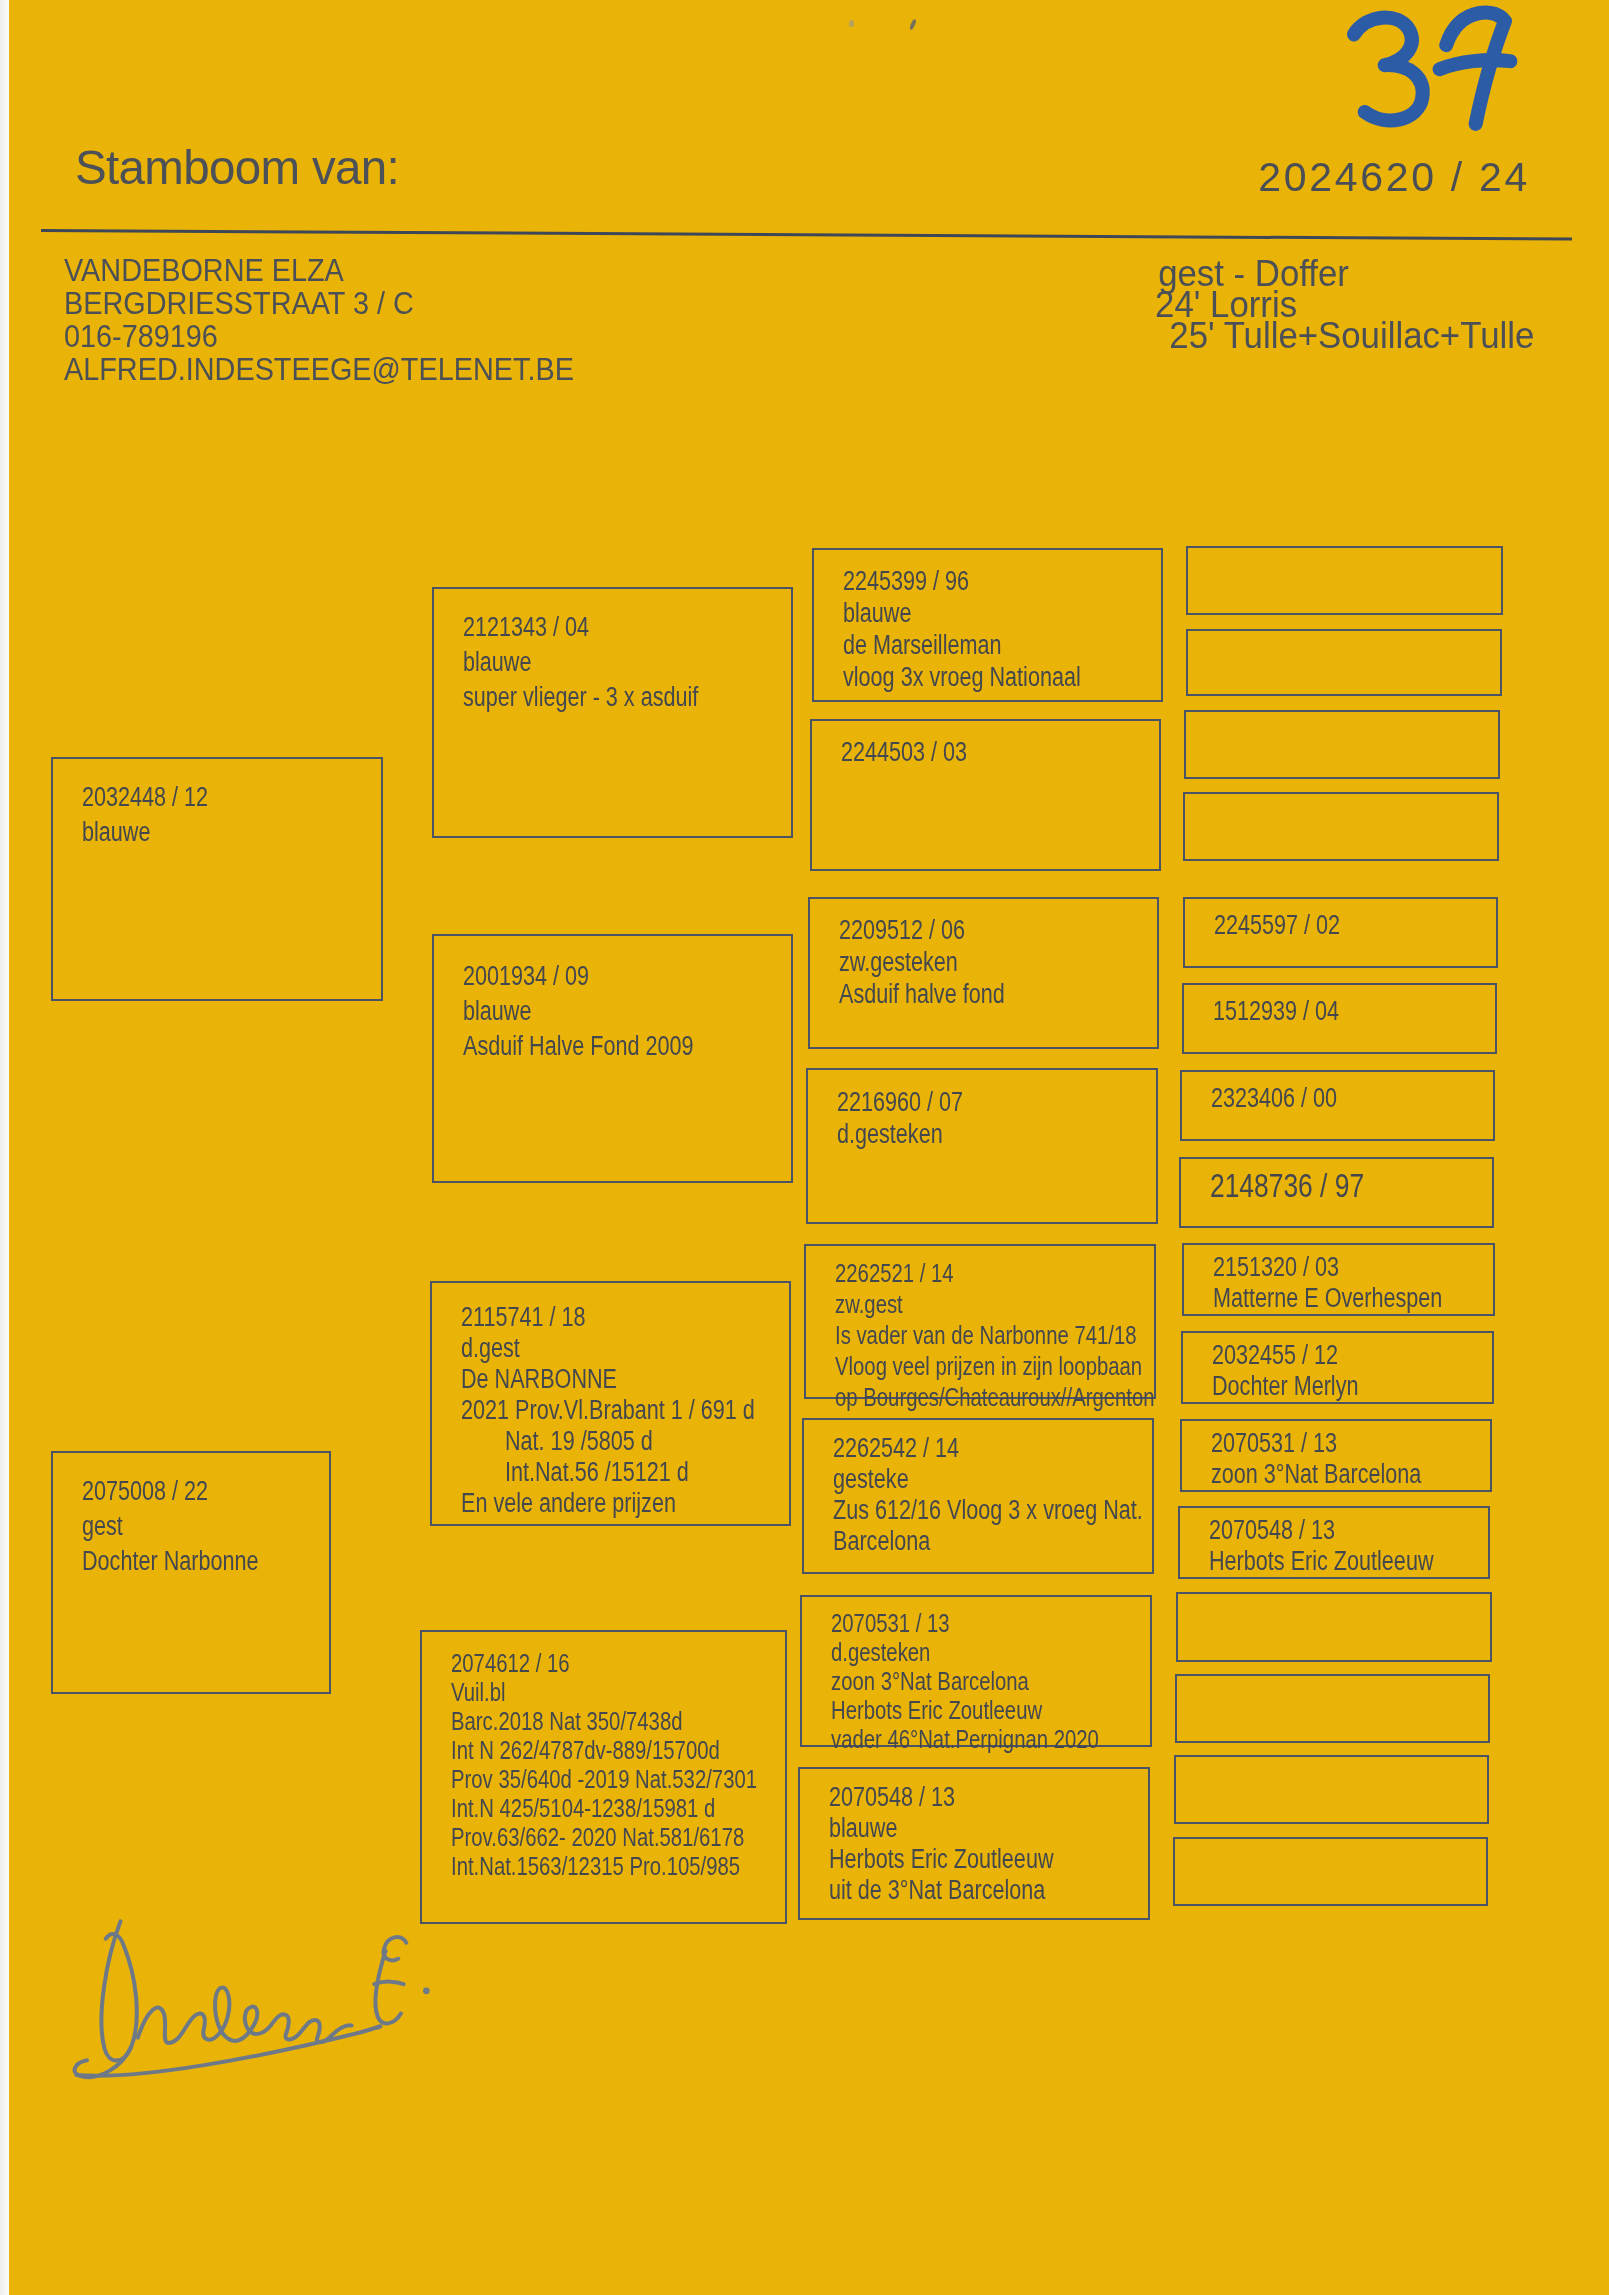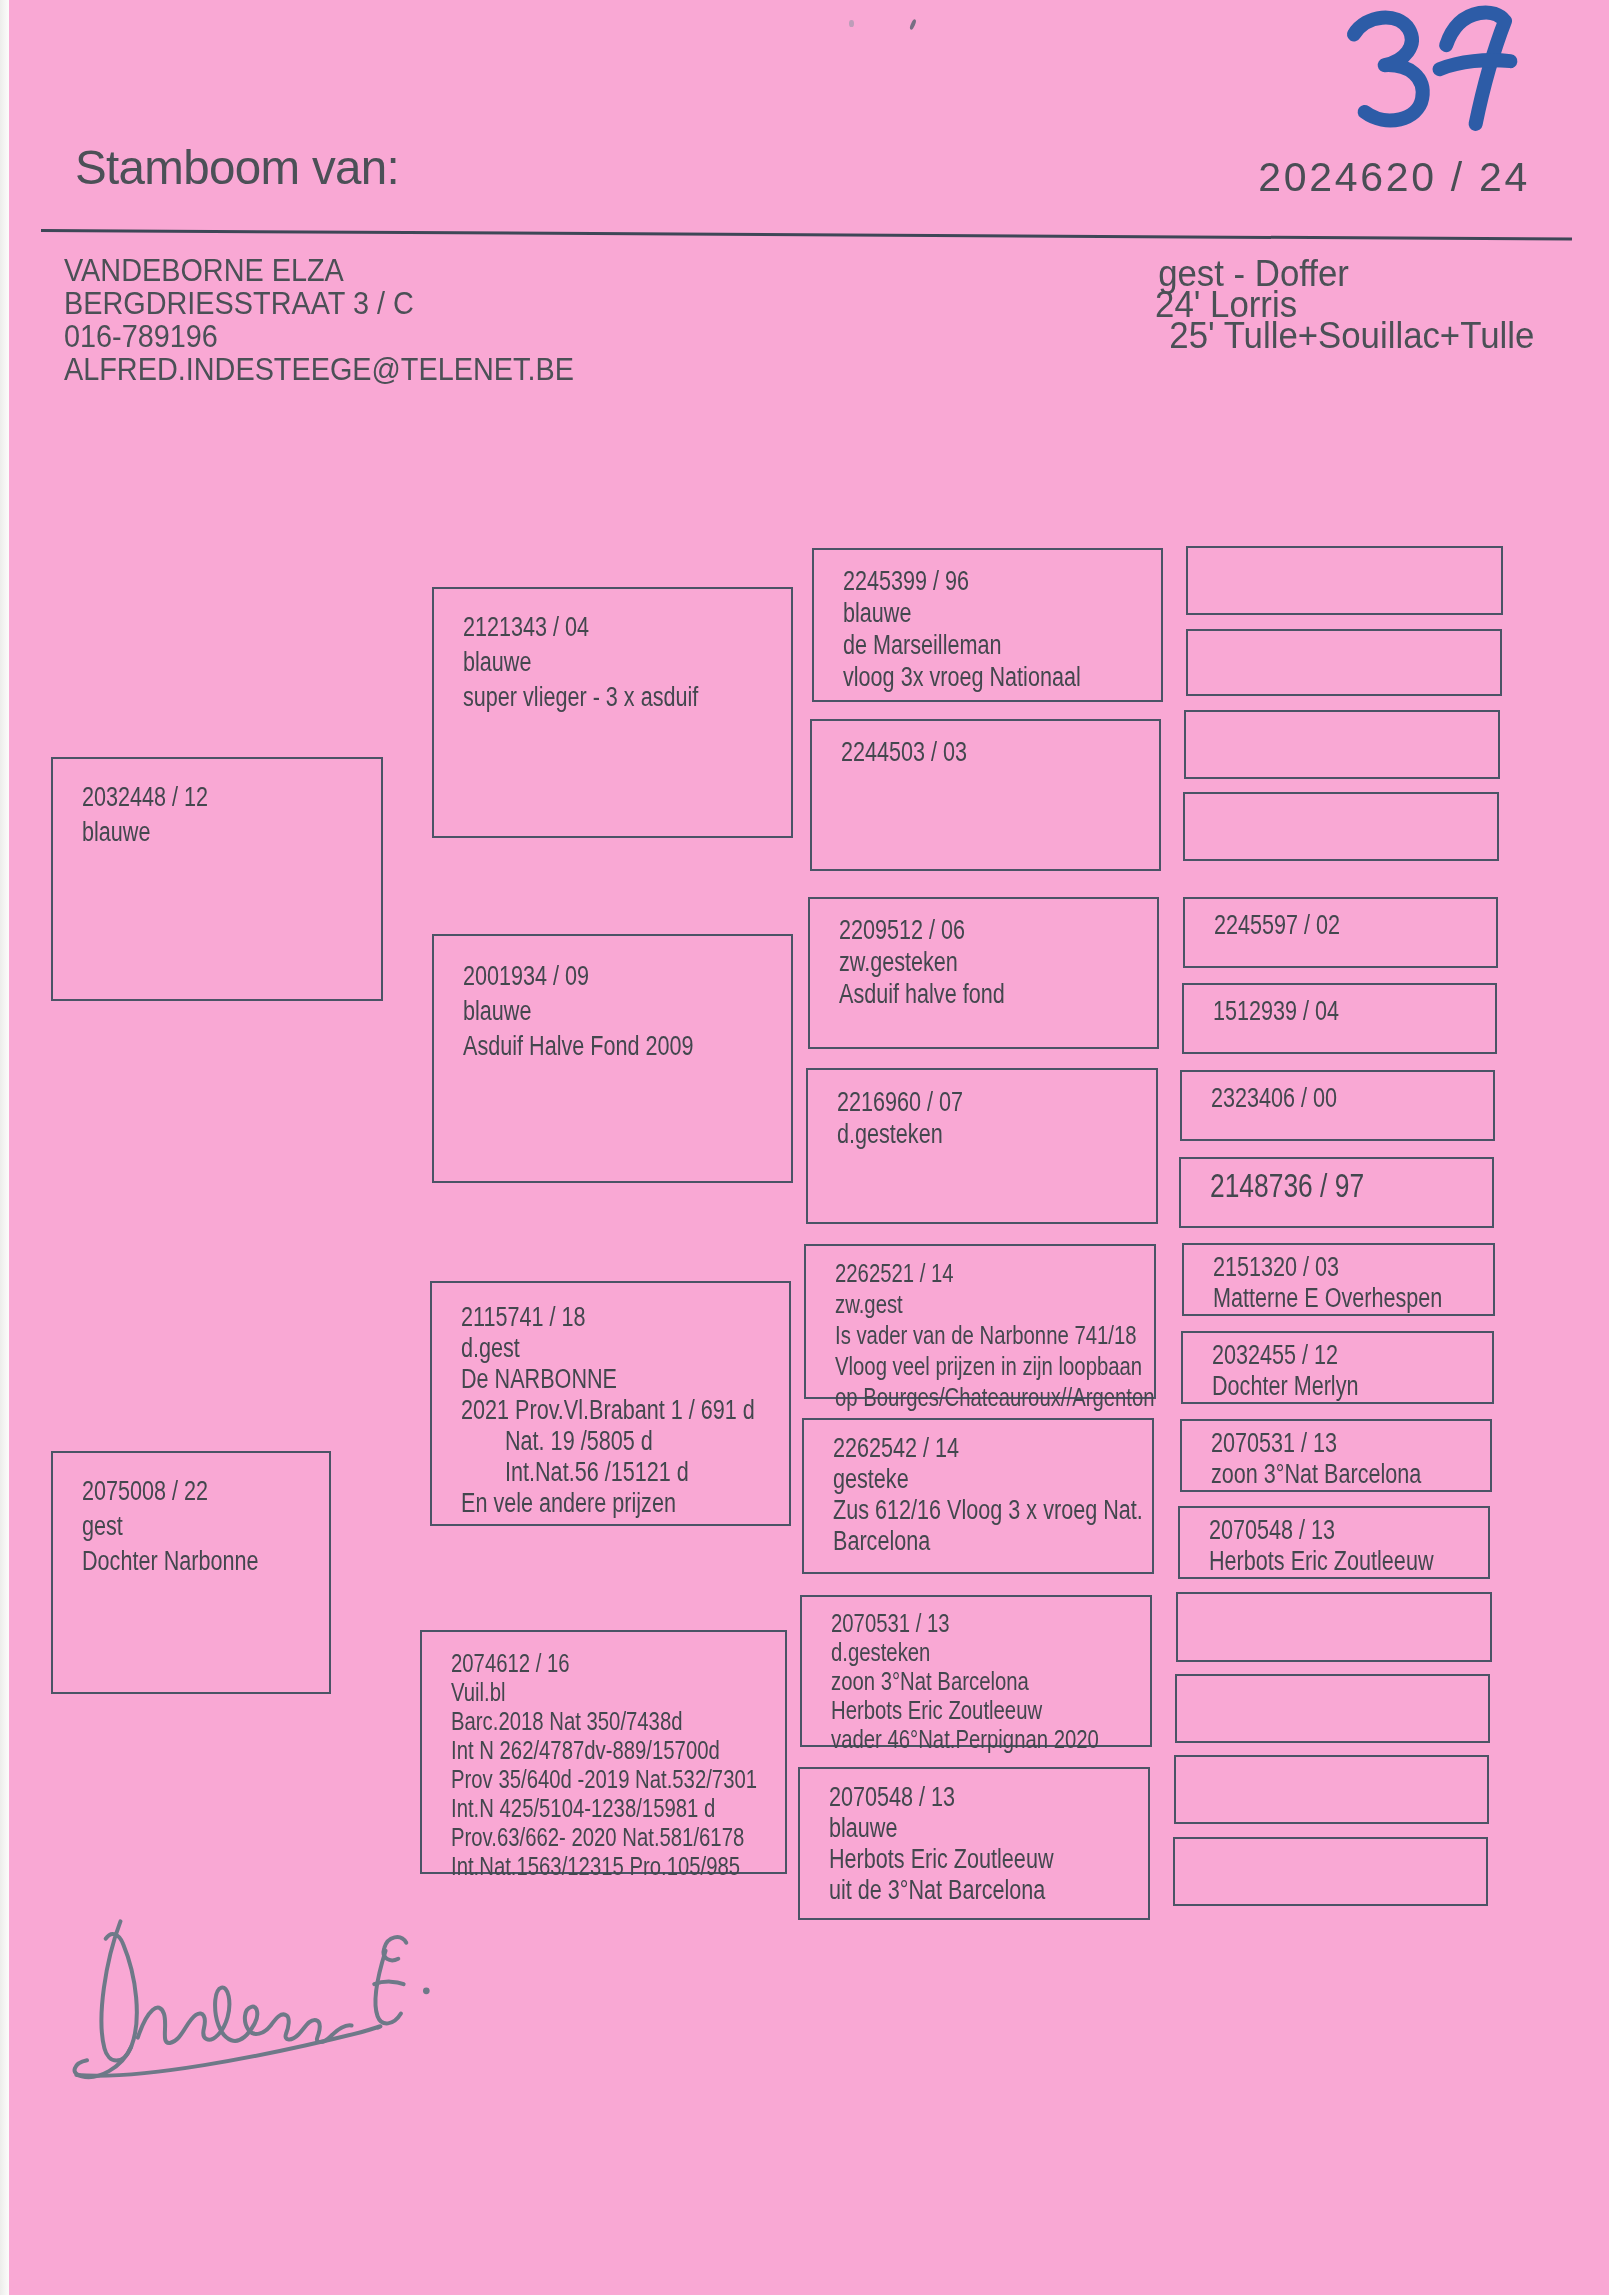--- a/index.html
+++ b/index.html
@@ -1,18 +1,18 @@
 <!DOCTYPE html>
 <html style="font-size:10.7px"><head>
 <meta charset="utf-8">
 <style>
   html,body{margin:0;padding:0;background:#9a9a9a;}
   .page{
     position:relative;width:1609px;height:2295px;margin:0 auto;
-    background:#f9a8d4;overflow:hidden;
+    background:#eab308;overflow:hidden;
     font-family:"Liberation Sans",sans-serif;color:#43474e;
   }
   .page::before{content:"";position:absolute;left:0;top:0;width:9.4px;height:100%;
     background:linear-gradient(90deg,#ededeb,#fcfcfb);}
   .sr{position:absolute;width:0.7px;height:0.7px;overflow:hidden;opacity:0;pointer-events:none;}
 
   
   .cond{display:inline-block;transform:scaleX(.8);transform-origin:0 50%;white-space:nowrap;}
   .cond93{display:inline-block;transform:scaleX(.93);transform-origin:0 50%;white-space:nowrap;}
   .cond97{display:inline-block;transform:scaleX(.97);transform-origin:0 50%;white-space:nowrap;}
@@ -96,21 +96,21 @@
       </div>
       <div class="box" style="left: 430px; top: 1281px; width: 361px; height: 245px; padding-top: 18.7px; font-size: 27px; line-height: 31px;">
         <div class="line"><span class="cond">2115741 / 18</span></div>
         <div class="line"><span class="cond">d.gest</span></div>
         <div class="line"><span class="cond">De NARBONNE</span></div>
         <div class="line"><span class="cond">2021 Prov.Vl.Brabant 1 / 691 d</span></div>
         <div class="line" style="margin-left: 44px;"><span class="cond">Nat. 19 /5805 d</span></div>
         <div class="line" style="margin-left: 44px;"><span class="cond">Int.Nat.56 /15121 d</span></div>
         <div class="line"><span class="cond">En vele andere prijzen</span></div>
       </div>
-      <div class="box" style="left: 420px; top: 1630px; width: 367px; height: 244px; padding-top: 17.4px; font-size: 25.4px; line-height: 29px;">
+      <div class="box" style="left: 420px; top: 1630px; width: 367px; height: 294px; padding-top: 17.4px; font-size: 25.4px; line-height: 29px;">
         <div class="line"><span class="cond">2074612 / 16</span></div>
         <div class="line"><span class="cond">Vuil.bl</span></div>
         <div class="line"><span class="cond">Barc.2018 Nat 350/7438d</span></div>
         <div class="line"><span class="cond">Int N 262/4787dv-889/15700d</span></div>
         <div class="line"><span class="cond">Prov 35/640d -2019 Nat.532/7301</span></div>
         <div class="line"><span class="cond">Int.N 425/5104-1238/15981 d</span></div>
         <div class="line"><span class="cond">Prov.63/662- 2020 Nat.581/6178</span></div>
         <div class="line"><span class="cond">Int.Nat.1563/12315 Pro.105/985</span></div>
       </div>
       <div class="box" style="left: 812px; top: 548px; width: 351px; height: 154px; padding-top: 14.7px; font-size: 27px; line-height: 32px;">

